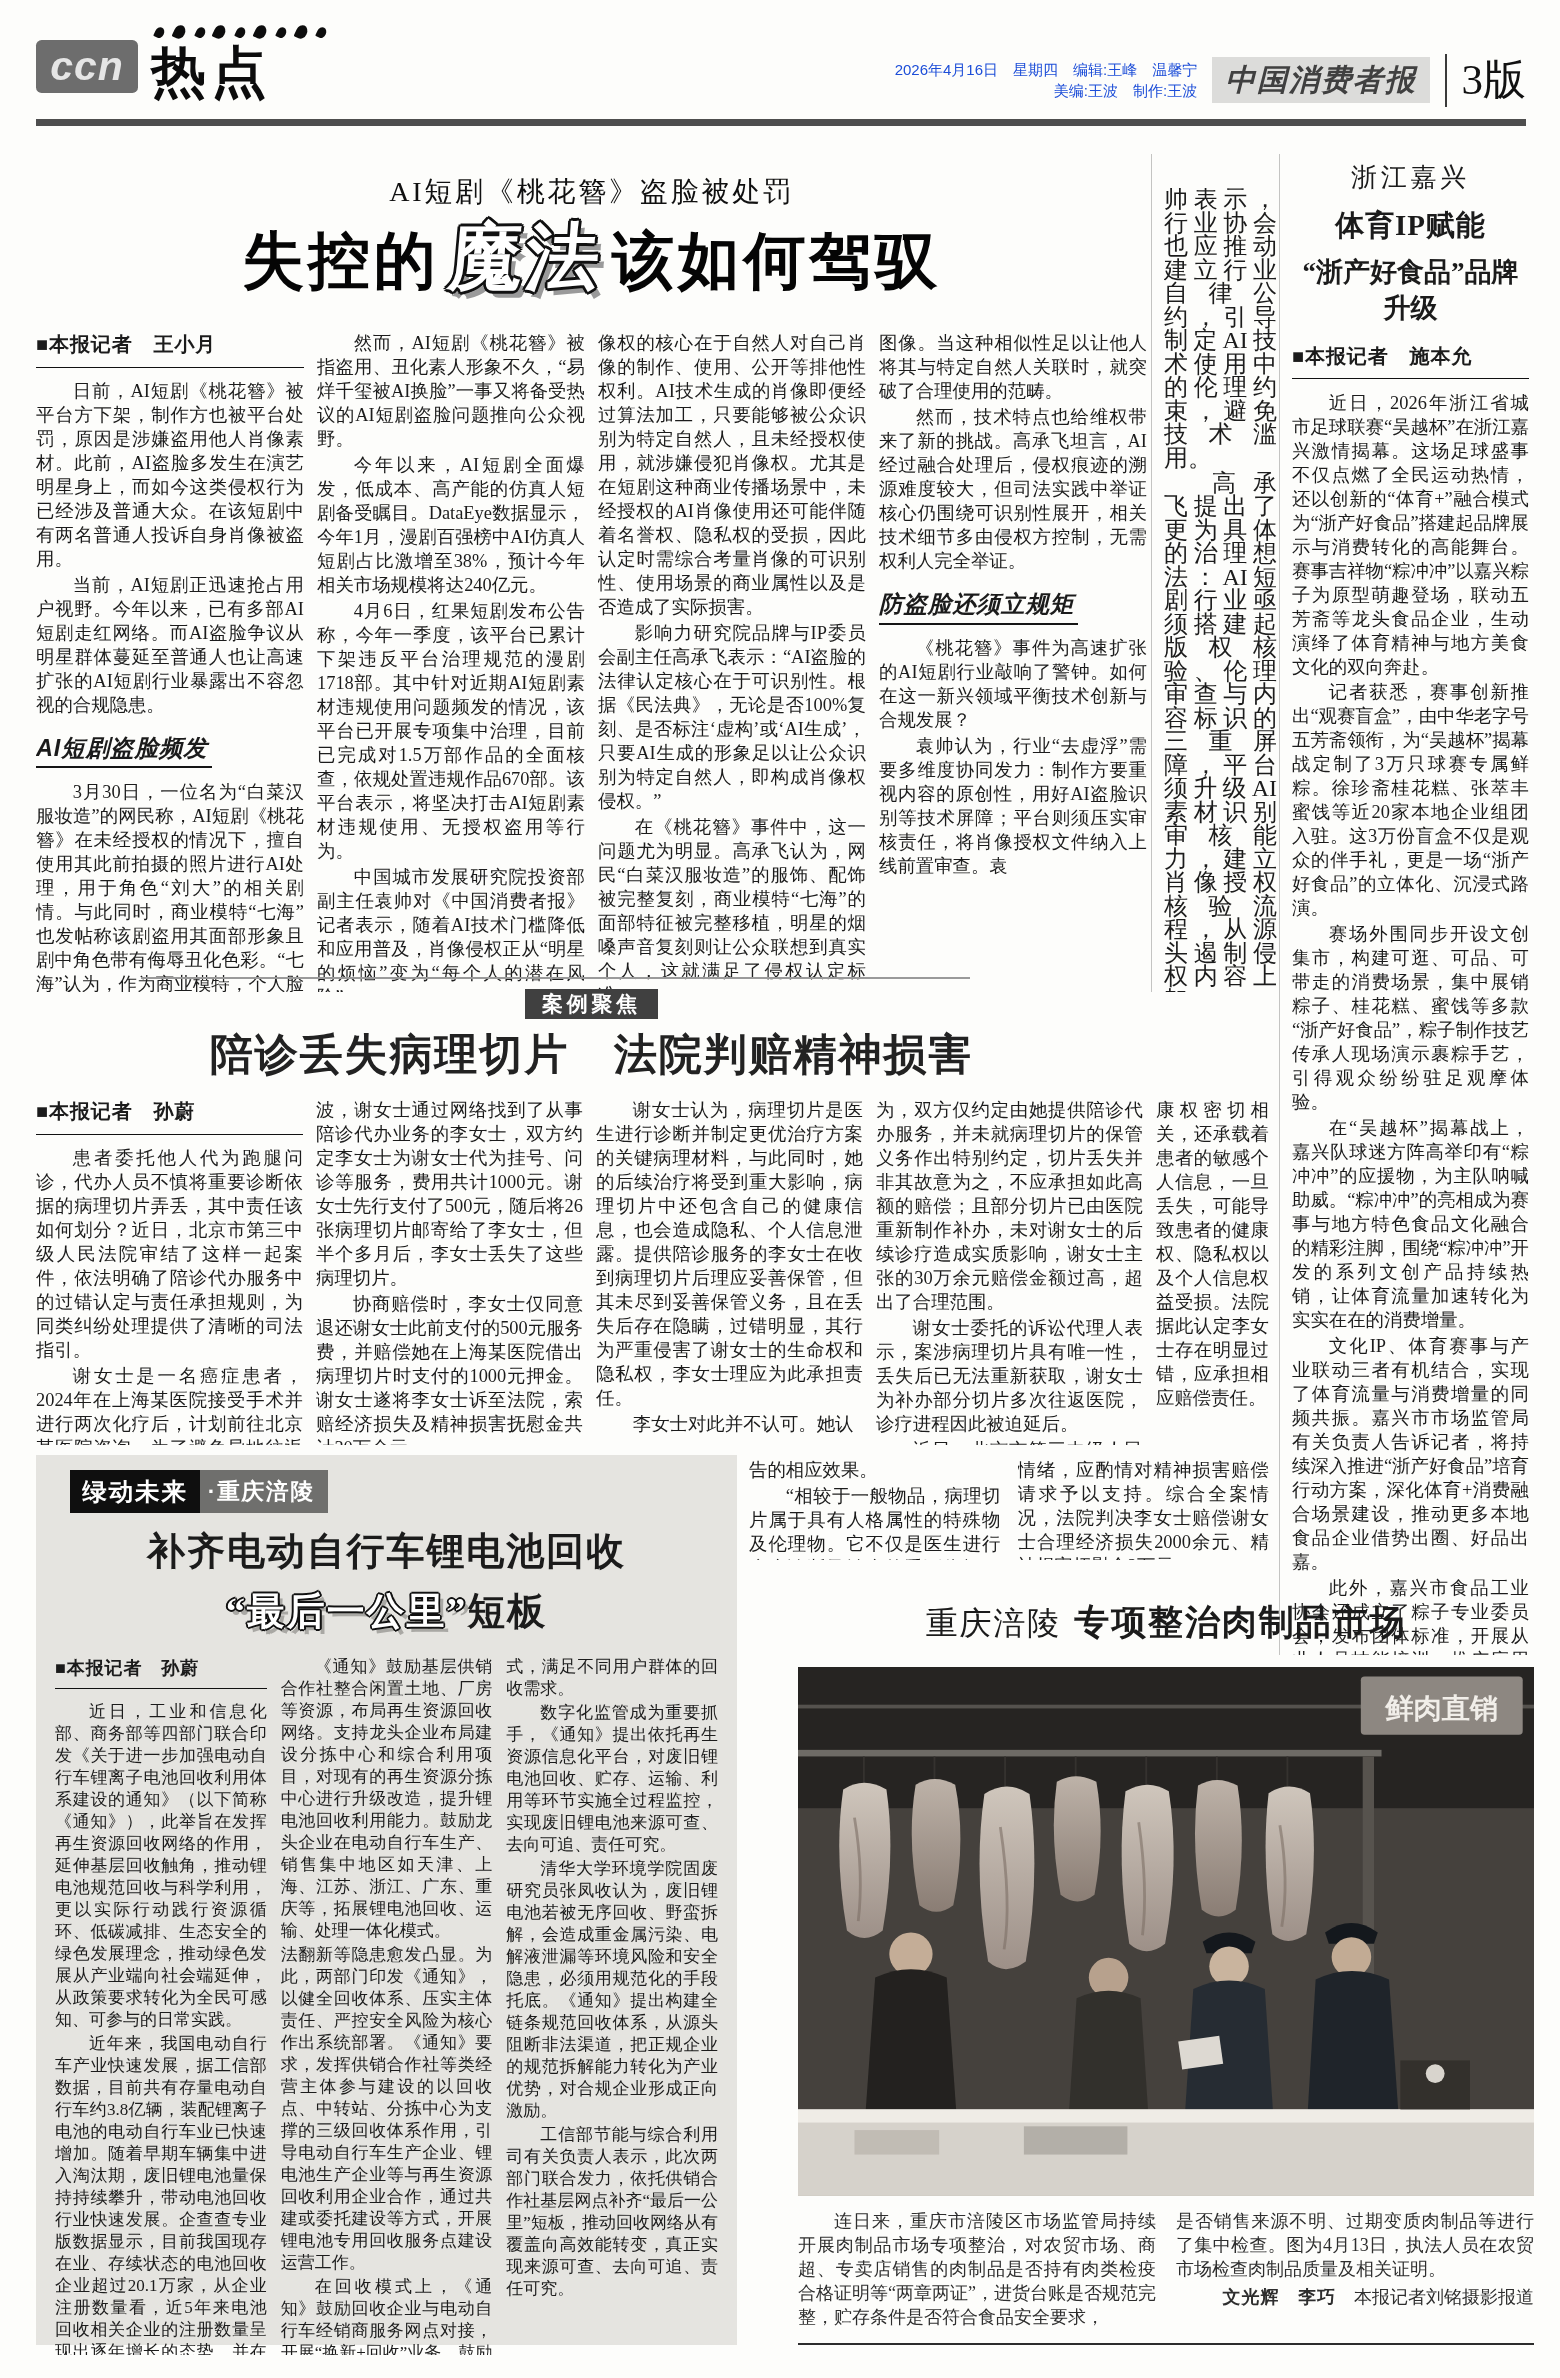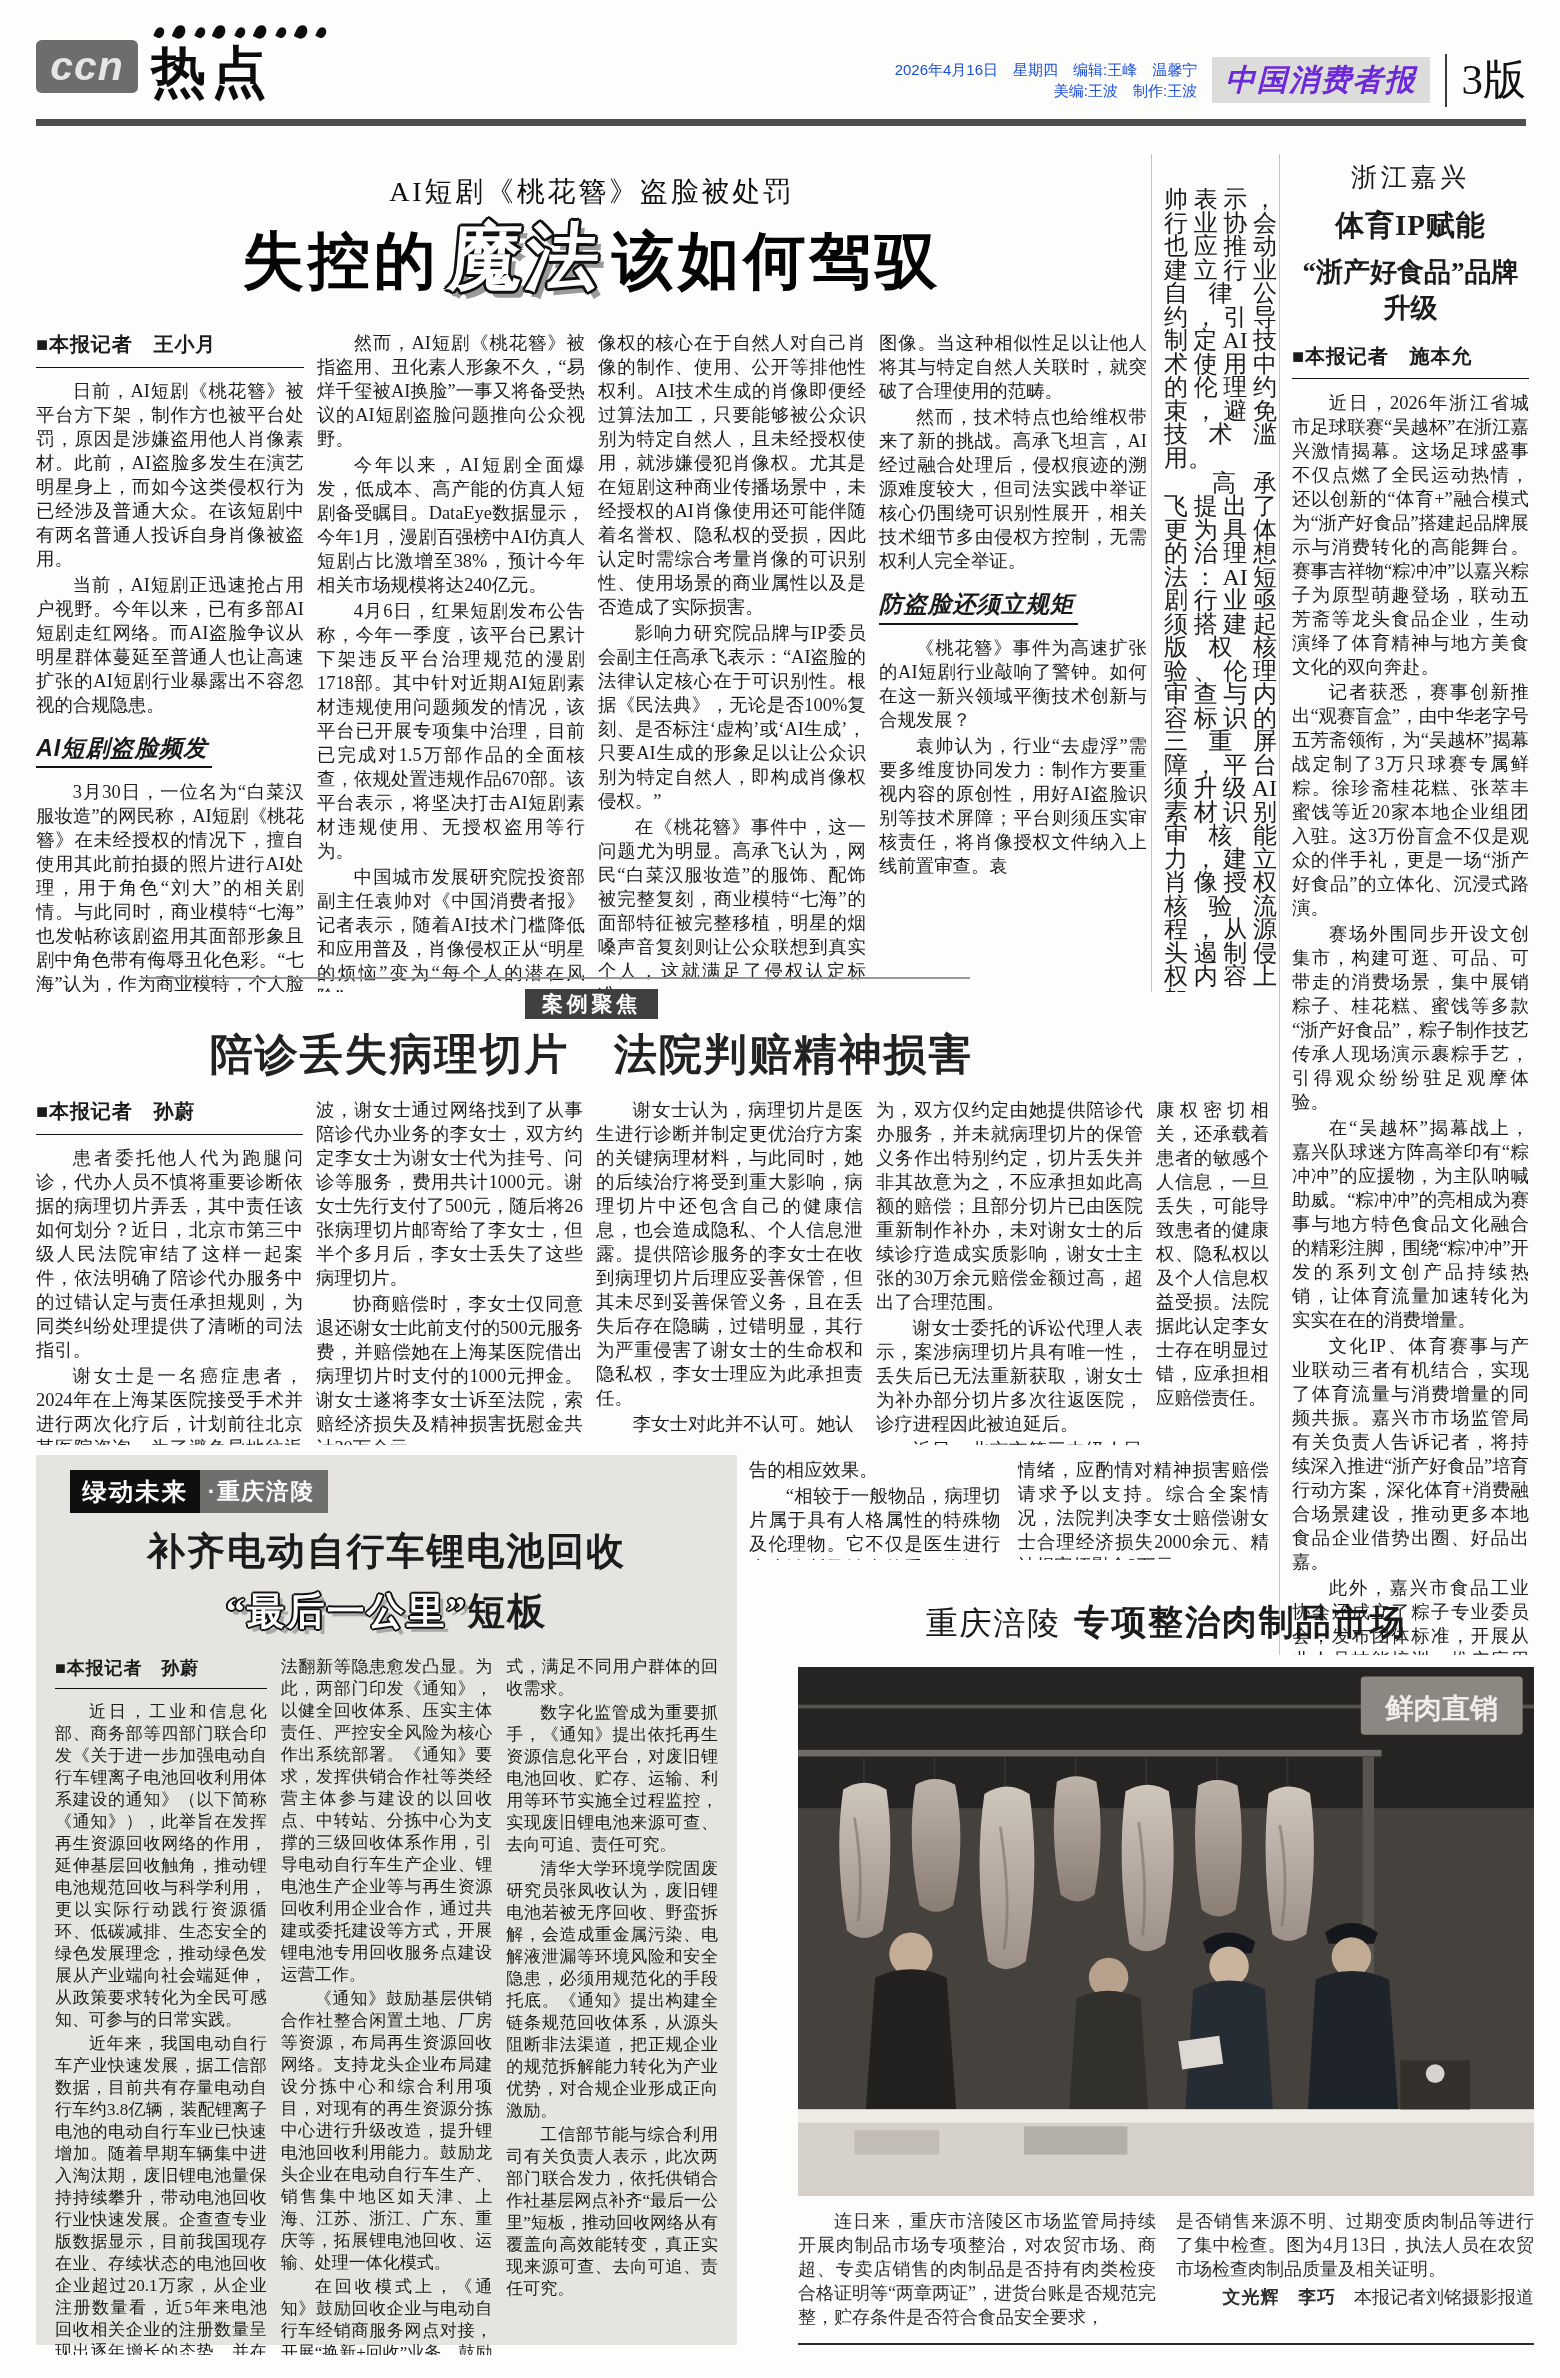--- a/index.html
+++ b/index.html
@@ -12,21 +12,21 @@
             border-radius:5.6px;display:flex;align-items:center;justify-content:center;}
   .logo-box span{color:#e5e5e5;font:italic 900 41px "Liberation Sans","DejaVu Sans",sans-serif;letter-spacing:0.9px;}
   .section-title{position:absolute;left:115px;top:0px;font:900 55px "Liberation Sans","DejaVu Sans",sans-serif;
             color:#0c0c0c;letter-spacing:5.6px;}
   .dots{position:absolute;left:119px;top:-11.3px;display:flex;align-items:flex-end;gap:10.4px;}
   .dots i{display:block;background:#0d0d0d;border-radius:50% 50% 50% 10%;transform:rotate(25deg);}
   .dots i:nth-child(odd){width:8.5px;height:11.3px;}
   .dots i:nth-child(even){width:11.3px;height:14px;}
   .header-right{position:absolute;right:0;top:15px;display:flex;align-items:center;gap:15px;}
   .datelines{text-align:right;font:15px/21px "Liberation Sans","DejaVu Sans",sans-serif;color:#1d4ed8;}
-  .masthead{background:#dcdcda;color:#6d28d9;padding:2.8px 13px;
+  .masthead{background:#dcdcda;color:#404040;padding:2.8px 13px;
             font:italic 900 30px "Liberation Serif",serif;letter-spacing:1.9px;}
   .head-div{width:1.9px;height:53px;background:#3a3a3a;}
   .page-no{font:400 43px "Liberation Serif",serif;color:#111;}
   .top-rule{top:119px;left:36px;width:1490px;height:6.6px;background:#4e4e4e;}
   
   .kicker{top:173px;left:36px;width:1111px;text-align:center;
           font:400 28px "Liberation Serif",serif;letter-spacing:2.8px;color:#101010;}
   .main-headline{top:211px;left:36px;width:1111px;text-align:center;font:900 62px/94px "Liberation Serif",serif;
           color:#050505;letter-spacing:3.8px;}
   .magic{display:inline-block;font-size:73px;color:#fff;padding:0 9.4px;transform:skewX(-5deg);
@@ -230,22 +230,22 @@
       <span class="outline-text">“最后一公里”</span><span>短板</span>
     </div>
     <div class="cols gb-cols">
       <section class="col">
         <div class="byline">■本报记者　孙蔚</div>
         <p class="para">近日，工业和信息化部、商务部等四部门联合印发《关于进一步加强电动自行车锂离子电池回收利用体系建设的通知》（以下简称《通知》），此举旨在发挥再生资源回收网络的作用，延伸基层回收触角，推动锂电池规范回收与科学利用，更以实际行动践行资源循环、低碳减排、生态安全的绿色发展理念，推动绿色发展从产业端向社会端延伸，从政策要求转化为全民可感知、可参与的日常实践。</p>
         <p class="para">近年来，我国电动自行车产业快速发展，据工信部数据，目前共有存量电动自行车约3.8亿辆，装配锂离子电池的电动自行车业已快速增加。随着早期车辆集中进入淘汰期，废旧锂电池量保持持续攀升，带动电池回收行业快速发展。企查查专业版数据显示，目前我国现存在业、存续状态的电池回收企业超过20.1万家，从企业注册数量看，近5年来电池回收相关企业的注册数量呈现出逐年增长的态势，并在2025年达到顶峰。</p>
 
       </section>
       <section class="col">
+        <p class="para">《通知》鼓励基层供销合作社整合闲置土地、厂房等资源，布局再生资源回收网络。支持龙头企业布局建设分拣中心和综合利用项目，对现有的再生资源分拣中心进行升级改造，提升锂电池回收利用能力。鼓励龙头企业在电动自行车生产、销售集中地区如天津、上海、江苏、浙江、广东、重庆等，拓展锂电池回收、运输、处理一体化模式。</p>
         <p class="para noindent">法翻新等隐患愈发凸显。为此，两部门印发《通知》，以健全回收体系、压实主体责任、严控安全风险为核心作出系统部署。《通知》要求，发挥供销合作社等类经营主体参与建设的以回收点、中转站、分拣中心为支撑的三级回收体系作用，引导电动自行车生产企业、锂电池生产企业等与再生资源回收利用企业合作，通过共建或委托建设等方式，开展锂电池专用回收服务点建设运营工作。</p>
-        <p class="para">《通知》鼓励基层供销合作社整合闲置土地、厂房等资源，布局再生资源回收网络。支持龙头企业布局建设分拣中心和综合利用项目，对现有的再生资源分拣中心进行升级改造，提升锂电池回收利用能力。鼓励龙头企业在电动自行车生产、销售集中地区如天津、上海、江苏、浙江、广东、重庆等，拓展锂电池回收、运输、处理一体化模式。</p>
         <p class="para">在回收模式上，《通知》鼓励回收企业与电动自行车经销商服务网点对接，开展“换新+回收”业务，鼓励各类回收企业通过“换电+回收”“以旧换新+回收”等灵活多样的回收模</p>
       </section>
       <section class="col">
         <p class="para noindent">式，满足不同用户群体的回收需求。</p>
         <p class="para">数字化监管成为重要抓手，《通知》提出依托再生资源信息化平台，对废旧锂电池回收、贮存、运输、利用等环节实施全过程监控，实现废旧锂电池来源可查、去向可追、责任可究。</p>
         <p class="para">清华大学环境学院固废研究员张凤收认为，废旧锂电池若被无序回收、野蛮拆解，会造成重金属污染、电解液泄漏等环境风险和安全隐患，必须用规范化的手段托底。《通知》提出构建全链条规范回收体系，从源头阻断非法渠道，把正规企业的规范拆解能力转化为产业优势，对合规企业形成正向激励。</p>
         <p class="para">工信部节能与综合利用司有关负责人表示，此次两部门联合发力，依托供销合作社基层网点补齐“最后一公里”短板，推动回收网络从有覆盖向高效能转变，真正实现来源可查、去向可追、责任可究。</p>
       </section>
     </div>
   </div>

